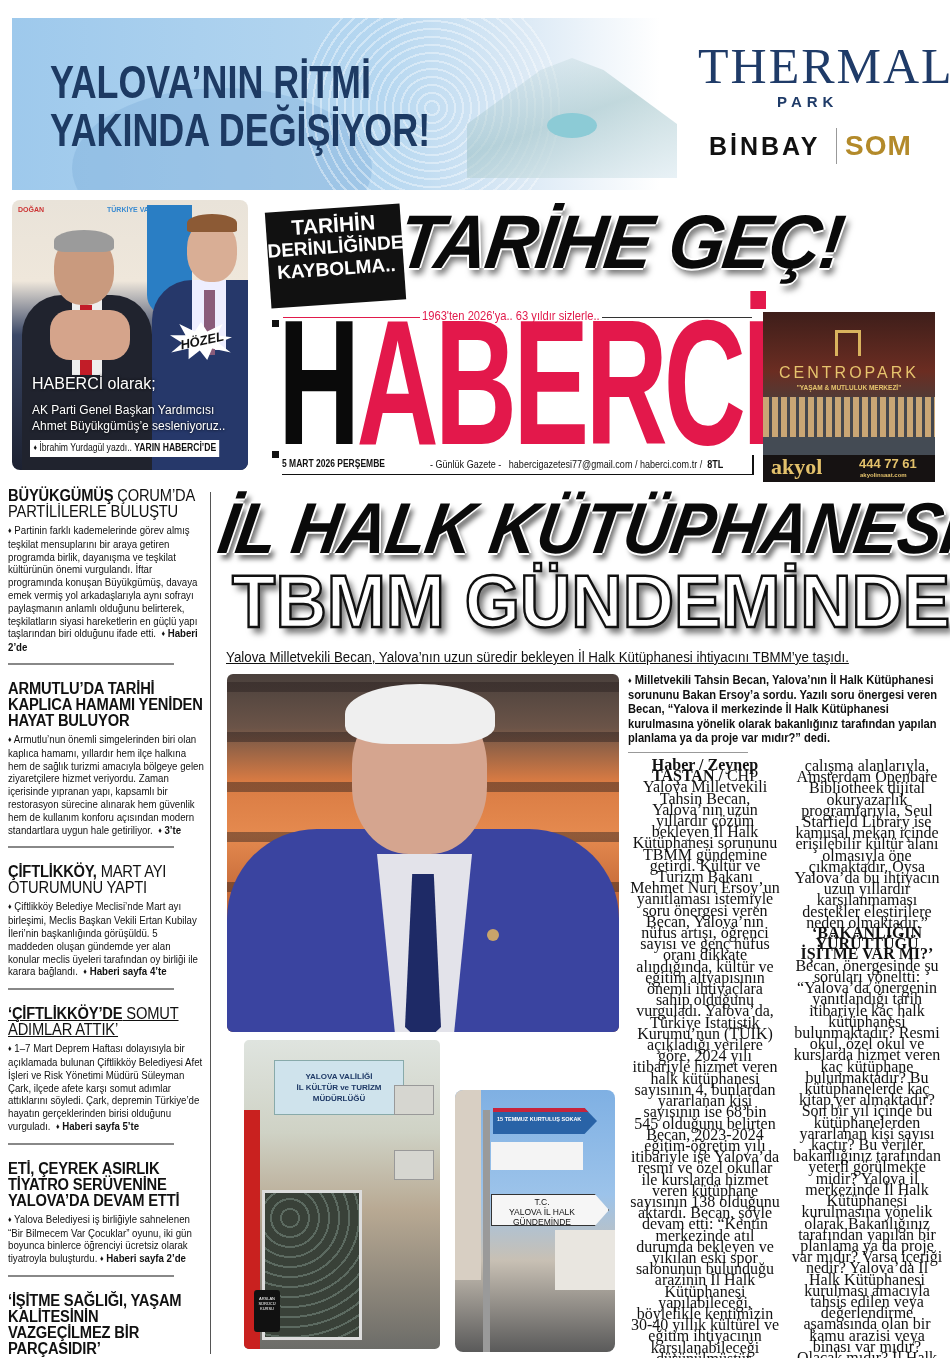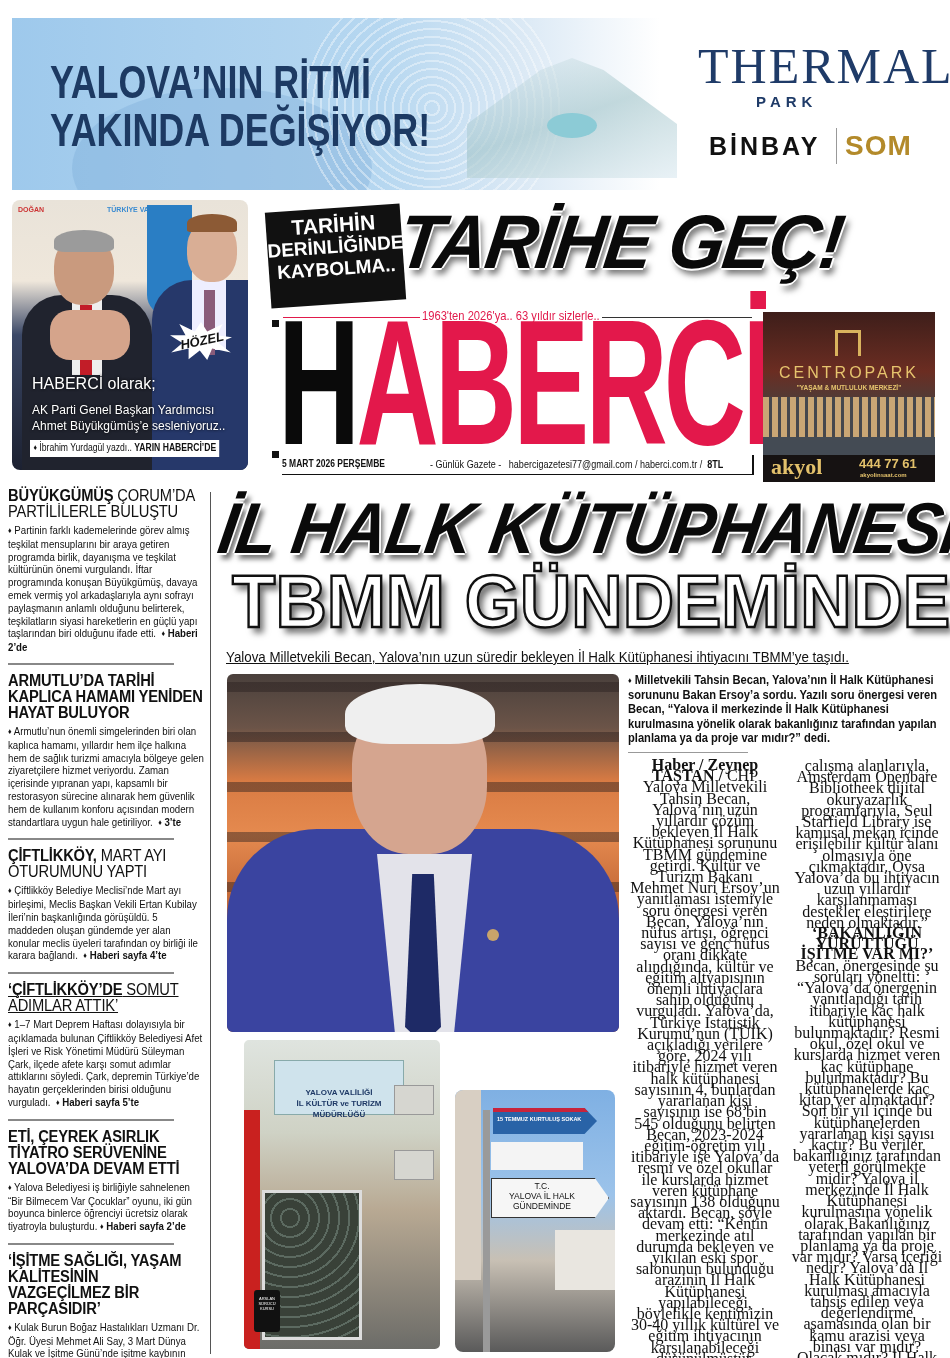--- a/index.html
+++ b/index.html
@@ -13,21 +13,21 @@
 #banner .rings{position:absolute;left:290px;top:-40px;width:260px;height:260px;border-radius:50%;
   background:repeating-radial-gradient(circle,rgba(255,255,255,.0) 0 6px,rgba(255,255,255,.55) 6px 8px);opacity:.7}
 #banner .blob{position:absolute;left:60px;top:70px;width:300px;height:160px;border-radius:50%;background:rgba(120,170,215,.35)}
 #banner .slogan{position:absolute;left:38px;top:40px;font-family:"Liberation Sans",sans-serif;font-weight:700;
   color:#1d3a63;font-size:46px;line-height:48px;letter-spacing:0px;transform:scaleX(.78);transform-origin:left top;white-space:nowrap}
 #banner .city{position:absolute;left:455px;top:40px;width:210px;height:120px;
   background:linear-gradient(160deg,rgba(255,255,255,.1),rgba(160,195,200,.6) 50%,rgba(230,240,245,.9));
   clip-path:polygon(0 55%,35% 10%,50% 0,65% 10%,100% 55%,100% 100%,0 100%)}
 #banner .city:after{content:"";position:absolute;left:80px;top:55px;width:50px;height:25px;border-radius:50%;background:#8ccbd6}
 .thermall{position:absolute;left:698px;top:40px;color:#1f3b68;font-family:"Liberation Serif",serif;font-size:50px;letter-spacing:2px;line-height:52px}
-.thermall-park{position:absolute;left:756px;top:93px;color:#1f3b68;font-size:15px;letter-spacing:5px;font-weight:700}
+.thermall-park{position:absolute;left:777px;top:93px;color:#1f3b68;font-size:15px;letter-spacing:5px;font-weight:700}
 .binbay{position:absolute;left:709px;top:132px;font-size:25px;font-weight:900;letter-spacing:3px;color:#111}
 .sep-v{position:absolute;left:836px;top:128px;width:1px;height:36px;background:#999}
 .som{position:absolute;left:845px;top:130px;font-size:28px;font-weight:700;color:#b38a2a;letter-spacing:1px}
 
 
 #promo{left:12px;top:200px;width:236px;height:270px;border-radius:8px;overflow:hidden;
   background:linear-gradient(180deg,#e9e3d9 0%,#efe7db 30%,#3b4867 50%,#1c2131 100%)}
 #promo .flag{position:absolute;left:135px;top:5px;width:45px;height:110px;background:#2a7ec4;border-radius:0 0 20px 20px}
 #promo .head1{position:absolute;left:42px;top:35px;width:60px;height:70px;border-radius:45%;background:#c99a7e}
 #promo .hair1{position:absolute;left:42px;top:30px;width:60px;height:22px;border-radius:50% 50% 20% 20%;background:#9b9b9b}
@@ -87,21 +87,21 @@
   background:repeating-linear-gradient(90deg,#c9a675 0 6px,#45474d 6px 9px)}
 #ad2 .road{position:absolute;left:0;top:125px;width:100%;height:18px;background:#444b54}
 #ad2 .bottom{position:absolute;left:0;top:143px;width:100%;height:27px;background:#161212}
 #ad2 .akyol{position:absolute;left:8px;top:142px;color:#e3c16b;font-family:"Liberation Serif",serif;font-weight:700;font-size:22px}
 #ad2 .phone{position:absolute;left:96px;top:144px;color:#e3c16b;font-weight:900;font-size:13px}
 #ad2 .site{position:absolute;left:97px;top:160px;color:#e3c16b;font-size:6px;font-weight:700}
 
 
 #leftcol{left:8px;top:488px;width:196px}
 #col-divider{left:210px;top:492px;width:1px;height:862px;background:#555}
-.story{margin-bottom:8px}
+.story{margin-bottom:16px}
 .story h3{font-size:16px;line-height:16px;font-weight:700;color:#111;letter-spacing:-.2px;transform:scaleX(.92);transform-origin:left;width:108%}
 .story h3 .lt{font-weight:400}
 .story h3.u{text-decoration:underline;text-decoration-thickness:1px}
 .story p{font-size:11px;line-height:12.8px;margin-top:4px;color:#111;transform:scaleX(.88);transform-origin:left;width:114%}
 .story p b{font-weight:700}
 .story .rule{height:2px;background:#888;margin:9px 0 8px;width:166px}
 .bullet{font-size:8px;display:inline-block;vertical-align:1px}
 
 
 #hl1{left:226px;top:490px;white-space:nowrap;font-size:72px;font-weight:900;font-style:italic;color:#0a0a0a;
@@ -136,21 +136,21 @@
 #inset1 .ac2{position:absolute;left:150px;top:110px;width:40px;height:30px;background:#d6d6d0;border:1px solid #999}
 #inset1 .kurs{position:absolute;left:10px;top:250px;width:26px;height:42px;background:#111;color:#fff;font-size:4px;text-align:center;border-radius:3px;padding-top:6px}
 
 #inset2{left:455px;top:1090px;width:160px;height:262px;border-radius:8px;overflow:hidden;
   background:linear-gradient(180deg,#7fb0e3 0%,#9cc3ea 40%,#c8c0b4 65%,#5a5a5a 100%)}
 #inset2 .pole{position:absolute;left:28px;top:20px;width:7px;height:250px;background:#9a9a9a}
 #inset2 .blue{position:absolute;left:38px;top:18px;width:104px;height:26px;background:#2963a7;border-top:4px solid #c8233b;
   clip-path:polygon(0 0,88% 0,100% 50%,88% 100%,0 100%)}
 #inset2 .blue span{position:absolute;left:4px;top:4px;color:#fff;font-size:5.5px;font-weight:700;white-space:nowrap}
 #inset2 .wplate{position:absolute;left:36px;top:52px;width:92px;height:28px;background:#f4f4f4}
-#inset2 .lib{position:absolute;left:36px;top:88px;width:118px;height:40px;background:#f6f6f6;border:1px solid #333;
+#inset2 .lib{position:absolute;left:36px;top:104px;width:118px;height:32px;background:#f6f6f6;border:1px solid #333;
   clip-path:polygon(0 0,88% 0,100% 50%,88% 100%,0 100%)}
 #inset2 .lib div{font-size:8.5px;text-align:center;width:100px;line-height:10px;color:#111}
 #inset2 .bld{position:absolute;left:0;top:0;width:26px;height:190px;background:#d8cfc3}
 #inset2 .bld2{position:absolute;left:100px;top:140px;width:60px;height:60px;background:#e9e6e0}
 
 
 #lead{left:628px;top:673px;width:316px;font-size:12.4px;line-height:14.2px;font-weight:700;color:#111;
   transform:scaleX(.9);transform-origin:left;width:352px}
 #lead-rule{left:628px;top:752px;width:120px;height:1px;background:#999}
 
@@ -293,21 +293,21 @@
   <div class="shirt"></div>
   <div class="tie"></div>
   <div class="face"></div>
   <div class="hair"></div>
   <div class="pin"></div>
 </div>
 
 <div id="inset1" class="abs">
   <div class="redpole"></div>
   <div class="sign">
-    <div style="margin-top:26px">YALOVA VALİLİĞİ</div>
+    <div style="margin-top:10px">YALOVA VALİLİĞİ</div>
     <div>İL KÜLTÜR ve TURİZM</div>
     <div>MÜDÜRLÜĞÜ</div>
   </div>
   <div class="ac"></div>
   <div class="ac2"></div>
   <div class="door"></div>
   <div class="kurs">ARSLAN SÜRÜCÜ KURSU</div>
 </div>
 <div id="inset2" class="abs">
   <div class="bld"></div>

